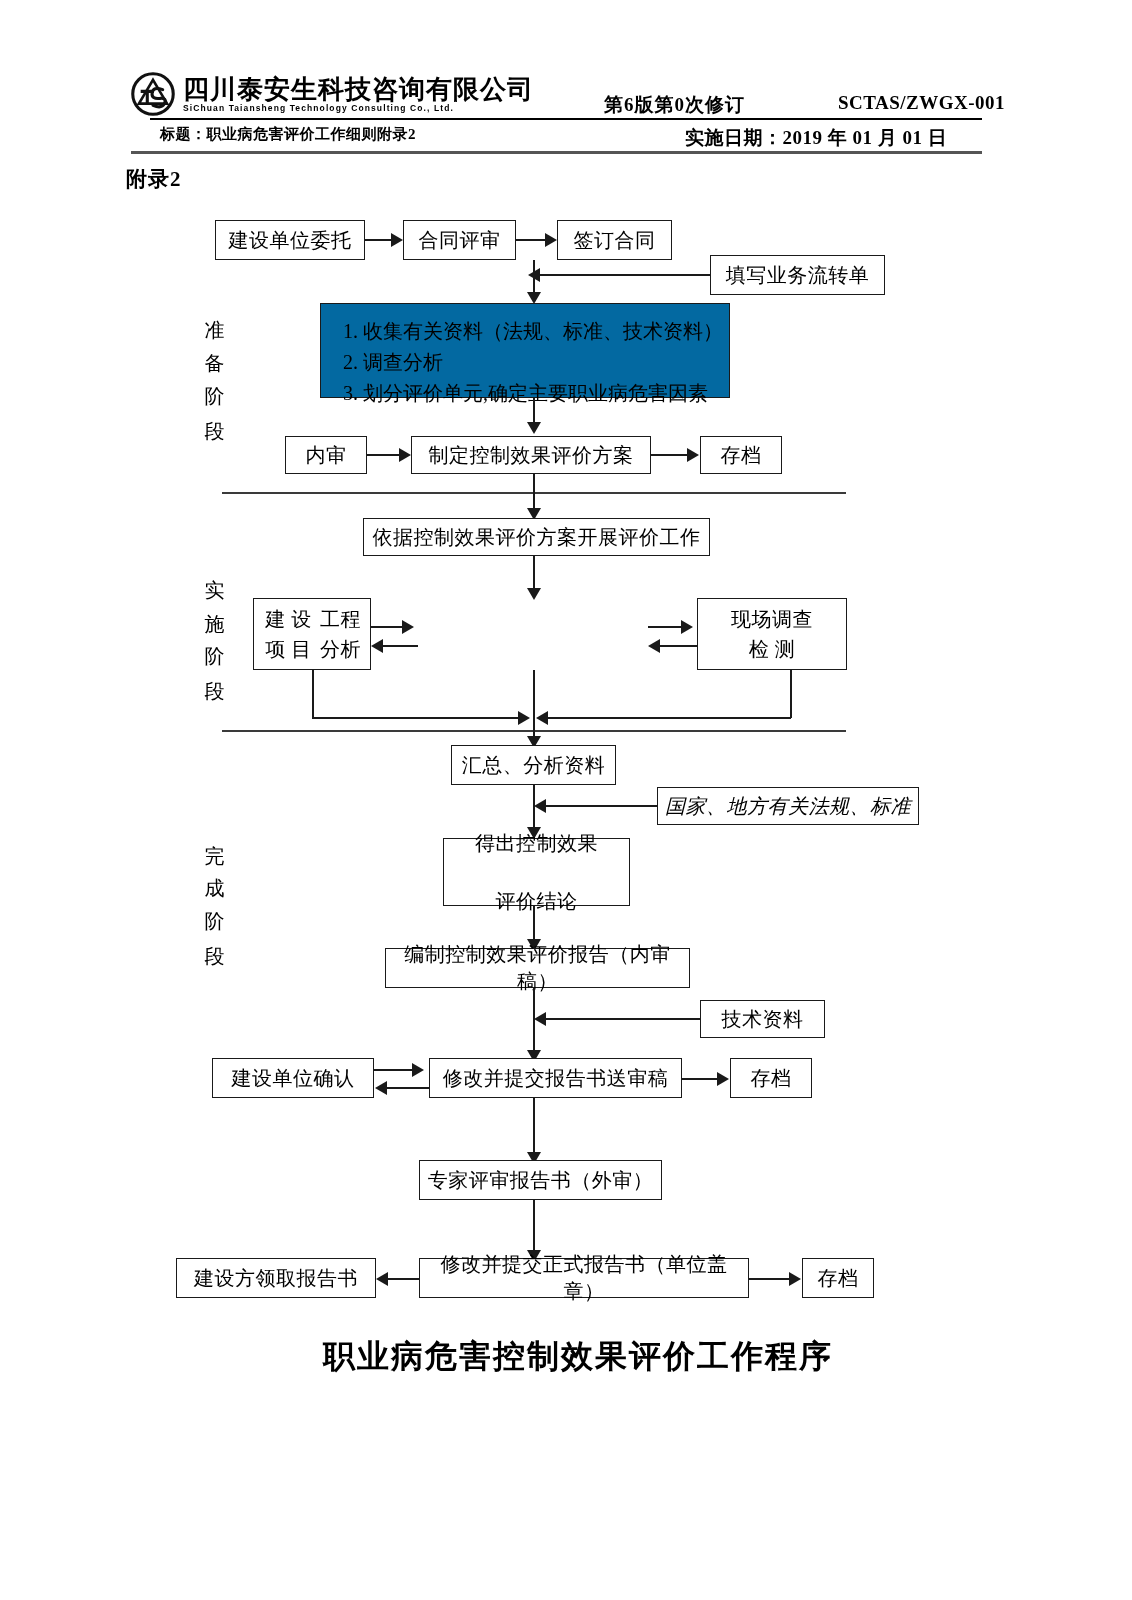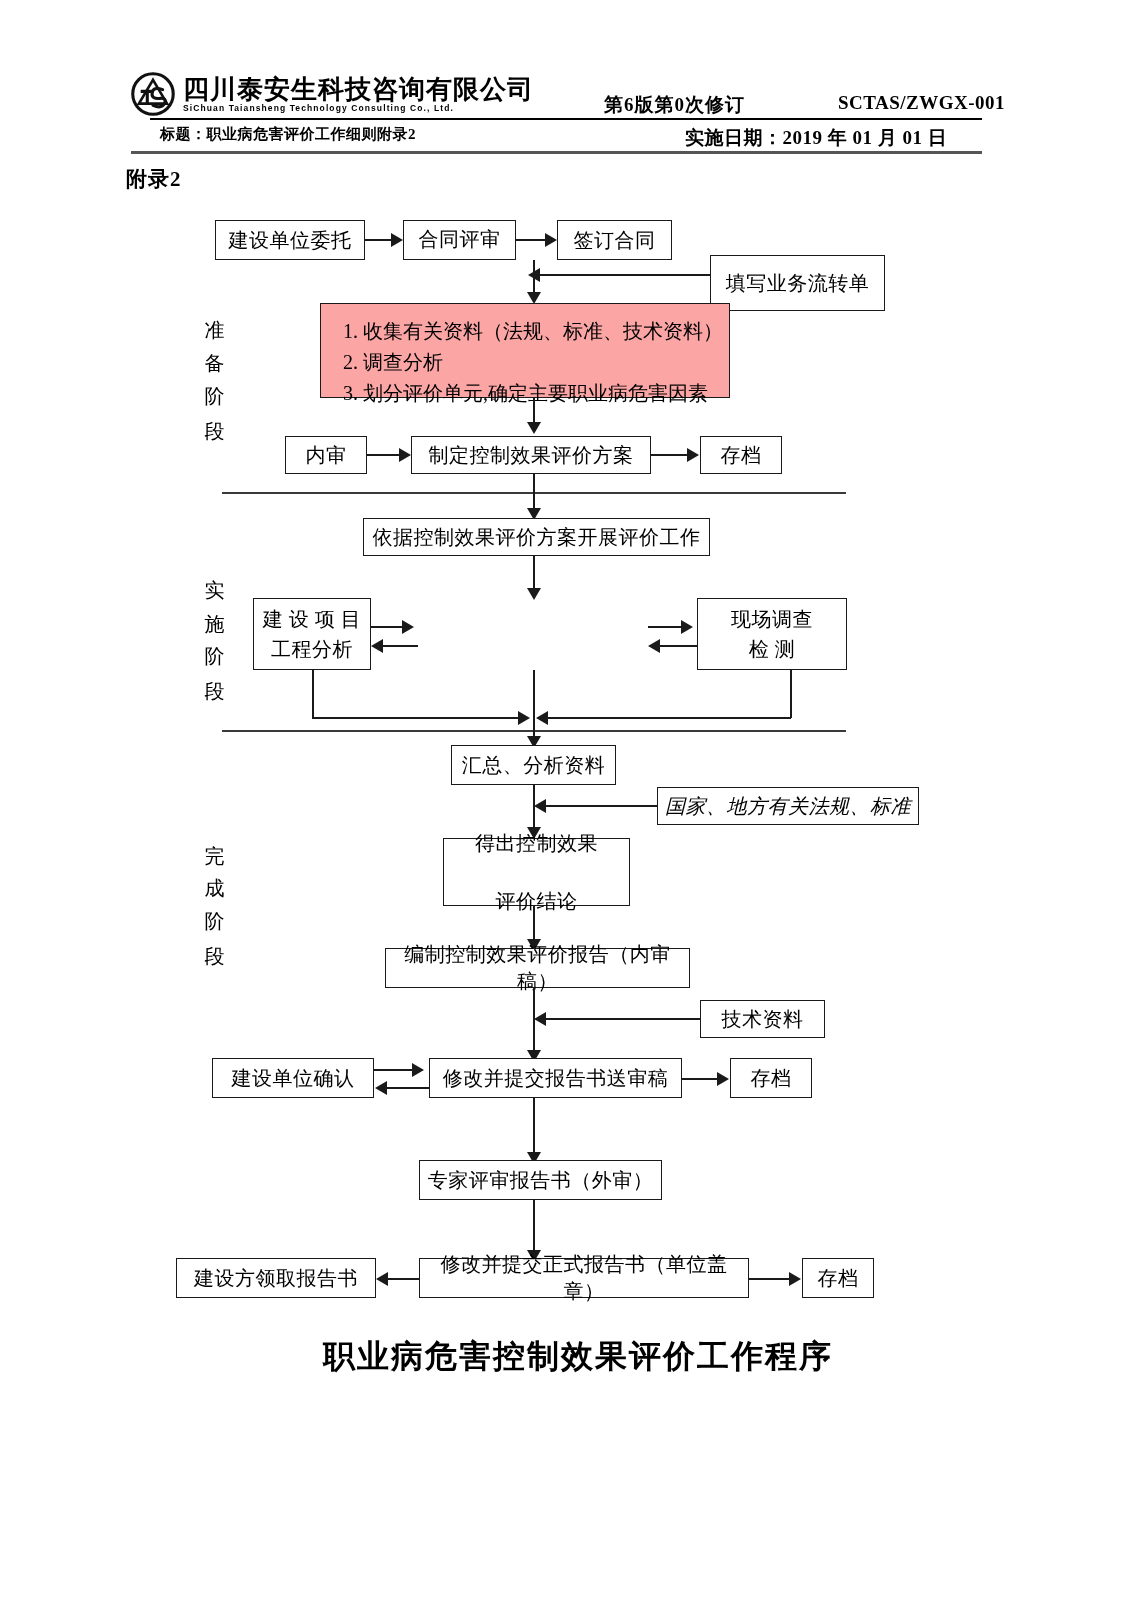--- a/index.html
+++ b/index.html
@@ -64,21 +64,21 @@
     width:34px;
     text-align:center;
     font-size:20px;
     line-height:33px;
     letter-spacing:1px;
   }
 
   .listbox{
     position:absolute;
     border:1.6px solid #1a1a1a;
-    background:#fca5a5;
+    background:#0369a1;
     box-sizing:border-box;
     font-size:20px;
     line-height:31px;
     padding:12px 0 12px 22px;
   }
   .listbox div{white-space:nowrap;}
 
   #chart-title{
     position:absolute;
     left:0;top:1335px;width:1132px;
@@ -129,27 +129,27 @@
     <div style="writing-mode:vertical-rl;text-orientation:upright;letter-spacing:6px;">完 成 阶 段</div>
   </div>
 
   <div class="sep" style="left:222px;top:492px;width:624px;"></div>
   <div class="sep" style="left:222px;top:730px;width:624px;"></div>
 
   <div class="box" style="left:215px;top:220px;width:150px;height:40px;">建设单位委托</div>
   <div class="ln hl" style="left:365px;top:239px;width:34px;"></div>
   <div class="arrow ar-right" style="left:391px;top:233px;"></div>
 
-  <div class="box" style="left:403px;top:220px;width:113px;height:40px;font-family:Liberation Mono, monospace;">合同评审</div>
+  <div class="box" style="left:403px;top:220px;width:113px;height:40px;">合同评审</div>
   <div class="ln hl" style="left:516px;top:239px;width:36px;"></div>
   <div class="arrow ar-right" style="left:545px;top:233px;"></div>
 
   <div class="box" style="left:557px;top:220px;width:115px;height:40px;">签订合同</div>
 
-  <div class="box" style="left:710px;top:255px;width:175px;height:56px;">填写业务流转单</div>
+  <div class="box" style="left:710px;top:255px;width:175px;height:40px;">填写业务流转单</div>
   <div class="ln hl" style="left:539px;top:274px;width:171px;"></div>
   <div class="arrow ar-left" style="left:528px;top:268px;"></div>
 
   <div class="ln vl" style="left:533px;top:260px;height:42px;"></div>
   <div class="arrow ar-down" style="left:527px;top:292px;"></div>
 
   <div class="listbox" style="left:320px;top:303px;width:410px;height:95px;">
     <div>1. 收集有关资料（法规、标准、技术资料）</div>
     <div>2. 调查分析</div>
     <div>3. 划分评价单元,确定主要职业病危害因素</div>
@@ -168,21 +168,21 @@
 
   <div class="box" style="left:700px;top:436px;width:82px;height:38px;">存档</div>
 
   <div class="ln vl" style="left:533px;top:474px;height:43px;"></div>
   <div class="arrow ar-down" style="left:527px;top:508px;"></div>
 
   <div class="box" style="left:363px;top:518px;width:347px;height:38px;">依据控制效果评价方案开展评价工作</div>
   <div class="ln vl" style="left:533px;top:556px;height:40px;"></div>
   <div class="arrow ar-down" style="left:527px;top:588px;"></div>
 
-  <div class="box" style="left:253px;top:598px;width:118px;height:72px;flex-direction:column;line-height:30px;">
+  <div class="box" style="left:253px;top:598px;width:118px;height:72px;line-height:30px;">
     <div>建 设 项 目</div>
     <div>工程分析</div>
   </div>
 
   <div class="ln hl" style="left:371px;top:626px;width:38px;"></div>
   <div class="arrow ar-right" style="left:402px;top:620px;"></div>
   <div class="ln hl" style="left:380px;top:645px;width:38px;"></div>
   <div class="arrow ar-left" style="left:371px;top:639px;"></div>
 
 

